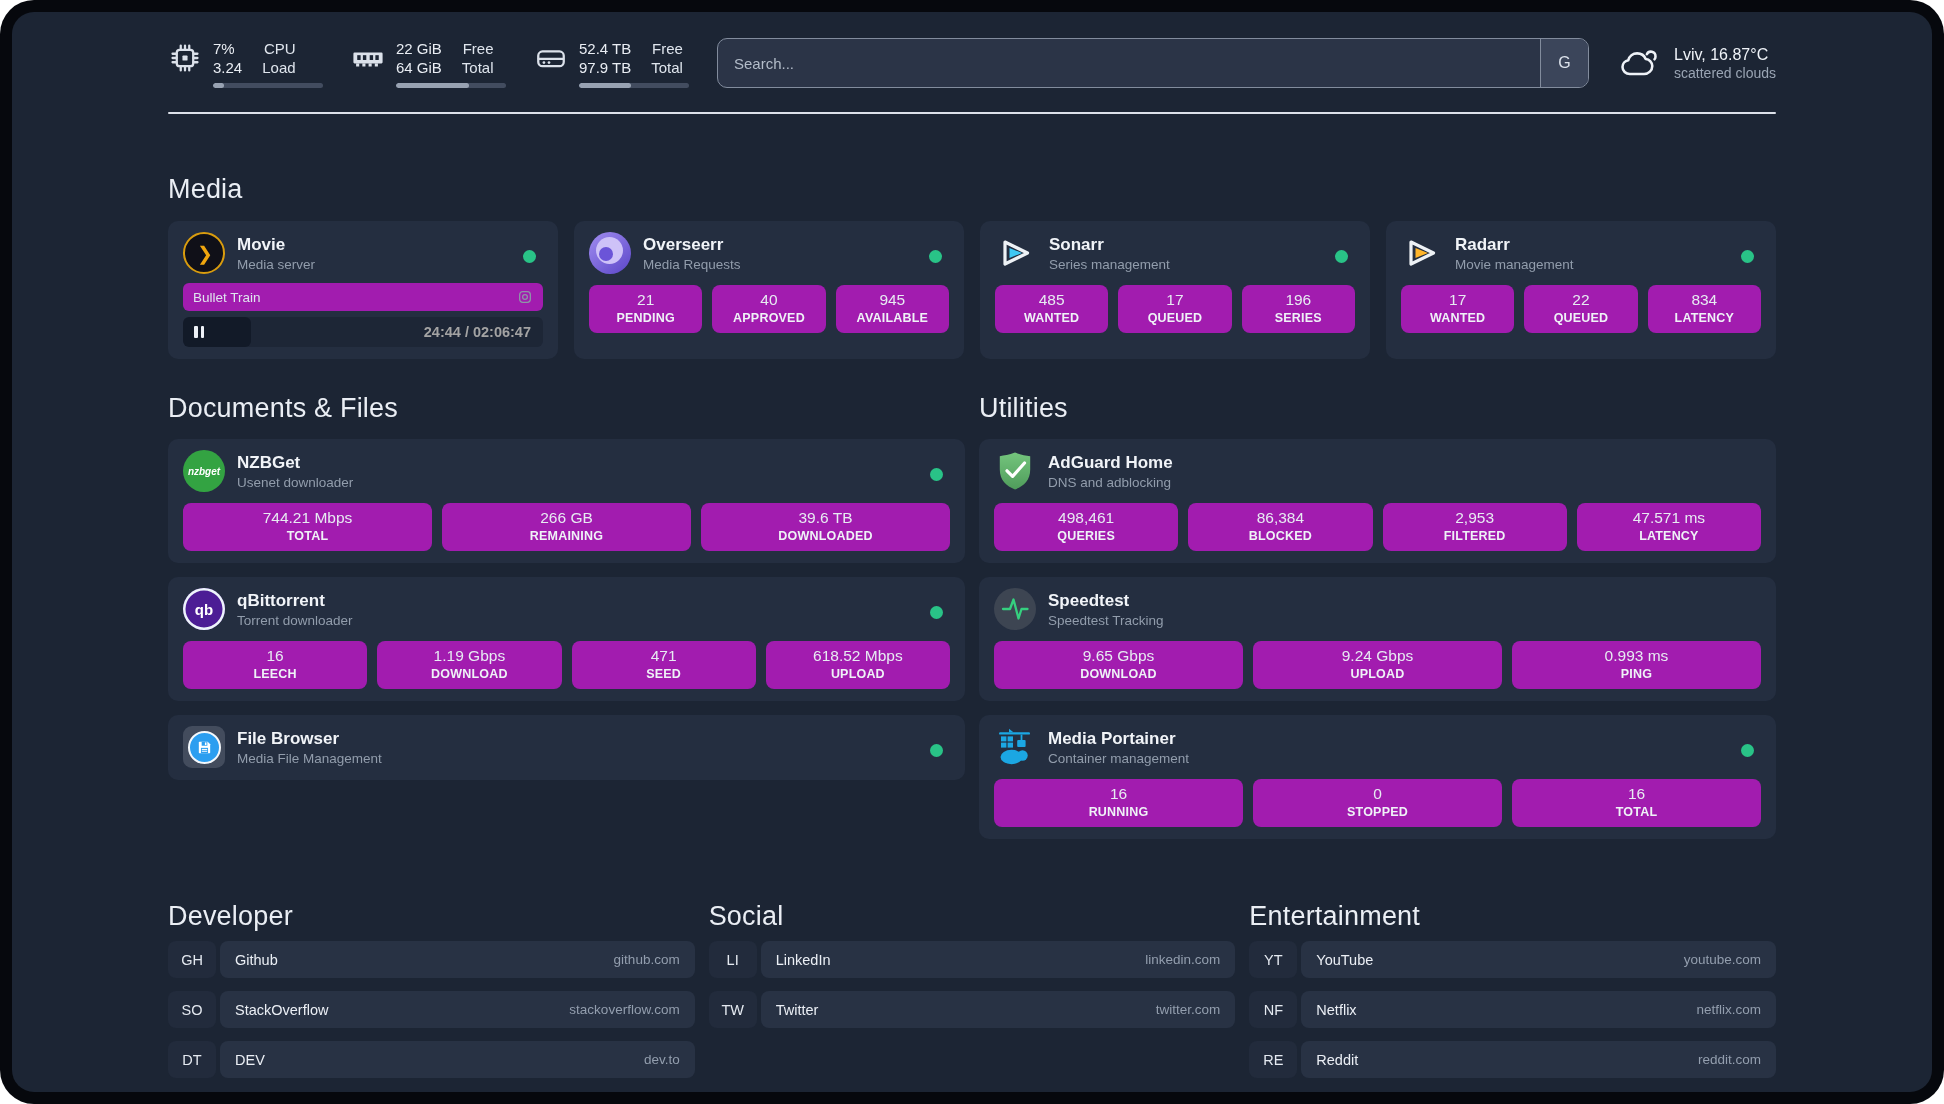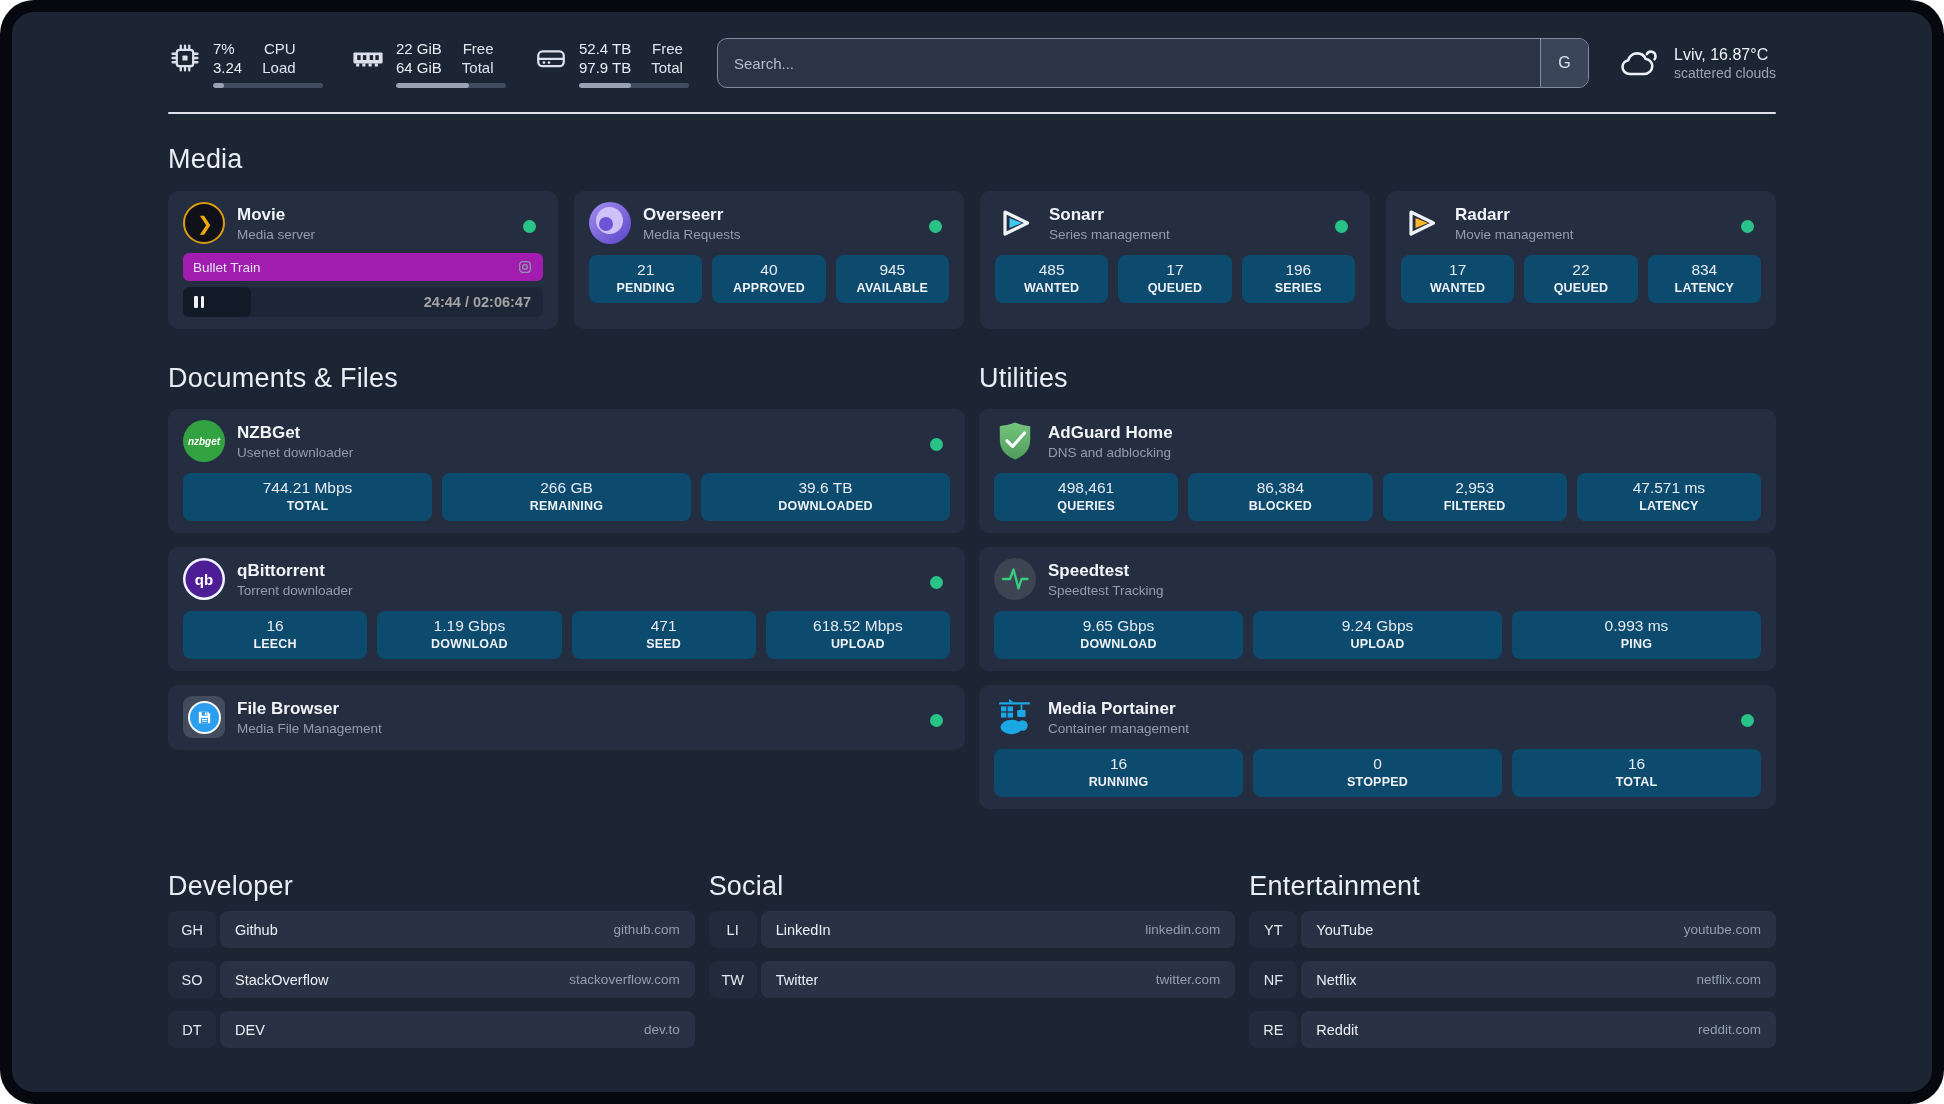--- a/index.html
+++ b/index.html
@@ -28,33 +28,33 @@
   .weather{display:flex;align-items:flex-end;gap:13px;}
   .weather-icon{width:44px;height:36px;color:#eef2f7;flex:none;}
   .weather-icon svg{width:100%;height:100%;}
   .weather-line1{font-size:16px;color:#eff3f8;line-height:1.3;}
   .weather-line2{font-size:14px;color:#9aa5b4;}
 
   .header-divider{margin-top:24px;height:2px;background:#dce1e9;border-radius:1px;}
 
   
   .section-title{font-size:27px;font-weight:500;color:#eaeef4;margin:0;letter-spacing:.2px;}
-  .section-media{margin-top:30px;}
+  .section-media{margin-top:60px;}
   .media-grid{margin-top:16px;display:grid;grid-template-columns:repeat(4,1fr);gap:16px;}
 
   .card{background:#242e40;border-radius:10px;padding:11px 15px 12px;position:relative;cursor:pointer;}
   .card-head{display:flex;align-items:center;gap:12px;}
   .app-icon{width:42px;height:42px;flex:none;display:flex;align-items:center;justify-content:center;}
   .app-icon svg{width:100%;height:100%;display:block;}
   .card-titles .name{font-size:17px;font-weight:600;color:#f1f4f8;line-height:1.25;}
   .card-titles .desc{font-size:13.5px;color:#929dac;margin-top:1px;}
   .status-dot{position:absolute;top:29px;right:22px;width:13px;height:13px;border-radius:50%;background:#29c387;}
 
   .stats-row{display:flex;gap:10px;margin-top:11px;}
-  .stat{flex:1;background:#0c4a6e;border-radius:8px;text-align:center;padding:6px 4px 8px;}
+  .stat{flex:1;background:#a21caf;border-radius:8px;text-align:center;padding:6px 4px 8px;}
   .stat .value{font-size:15.5px;color:#e7ebf2;}
   .stat .label{font-size:12.5px;font-weight:700;color:#eff2f7;margin-top:2px;letter-spacing:.2px;}
 
   
   .np{margin-top:9px;}
   .np-row1{background:#a21caf;border-radius:6px;padding:5px 10px;display:flex;align-items:center;justify-content:space-between;height:28px;}
   .np-title{font-size:13.5px;color:#dfe5ee;}
   .np-media-icon{width:16px;height:16px;color:#8d97a7;}
   .np-row2{position:relative;margin-top:6px;height:30px;background:#1d2636;border-radius:6px;overflow:hidden;display:flex;align-items:center;}
   .np-progress{position:absolute;left:0;top:0;bottom:0;background:#121a28;border-radius:6px;}

